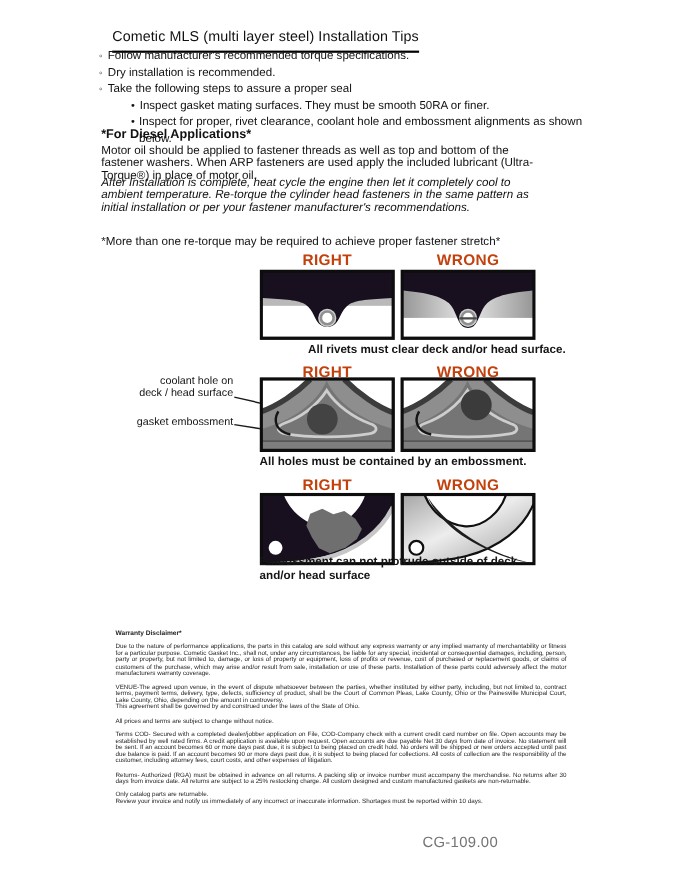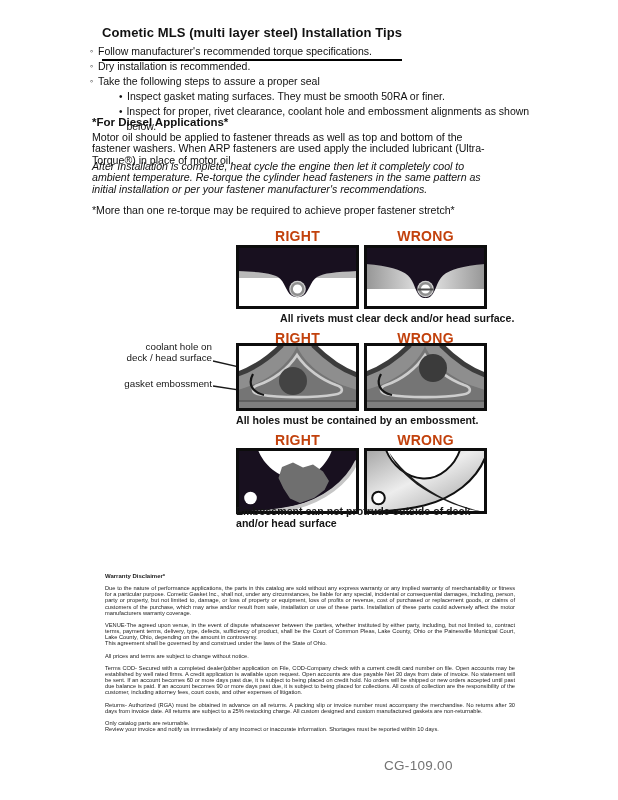--- a/index.html
+++ b/index.html
@@ -1,27 +1,27 @@
 <!DOCTYPE html>
 <html><head>
 <meta charset="utf-8">
 <style>
   html,body{margin:0;padding:0;background:#ffffff;}
   .page{position:relative;width:618px;height:800px;background:#ffffff;overflow:hidden;
         font-family:"Liberation Sans",sans-serif;color:#111;}
-  .title{position:absolute;left:102px;top:25px;font-size:13px;font-weight:bold;
-         border-bottom:2px solid #000;padding-bottom:19px;letter-spacing:.1px;}
+  .title{position:absolute;left:102px;top:25px;font-size:13px;font-weight:normal;
+         border-bottom:2px solid #000;padding-bottom:6px;letter-spacing:.1px;}
   .bullets{position:absolute;left:90px;top:44px;width:440px;font-size:10.5px;}
   .b-row{display:flex;line-height:15px;}
   .b-row .mark{width:8px;font-size:9px;line-height:15px;}
   .b-row.sub{padding-left:29px;}
   .b-row.sub .mark{width:8px;font-size:10px;}
   .diesel-h{position:absolute;left:92px;top:116px;font-size:11.5px;font-weight:bold;}
   .para{position:absolute;left:92px;width:398px;font-size:10.6px;line-height:11.3px;}
-  .p1{top:132px;} .p2{top:161px;font-style:italic;} .pnote{top:205px;}
+  .p1{top:132px;} .p2{top:161px;font-style:italic;} .pnote{top:215px;}
   .fig-label{position:absolute;width:123px;text-align:center;font-size:14px;font-weight:bold;
              letter-spacing:.3px;color:#c2410c;}
   .fig-box{position:absolute;width:123px;}
   .caption{position:absolute;left:236px;font-size:10.6px;font-weight:bold;line-height:12px;color:#151515;}
   .ann{position:absolute;text-align:right;font-size:9.8px;line-height:10.8px;color:#151515;}
   .ann-coolant{left:112px;top:342px;width:100px;}
   .ann-emboss{left:112px;top:379px;width:100px;}
   .leader{position:absolute;left:205px;top:352px;}
   .legal{position:absolute;left:105px;top:573px;width:410px;font-size:5.7px;line-height:6.15px;
          color:#1c1c1c;text-align:justify;}

